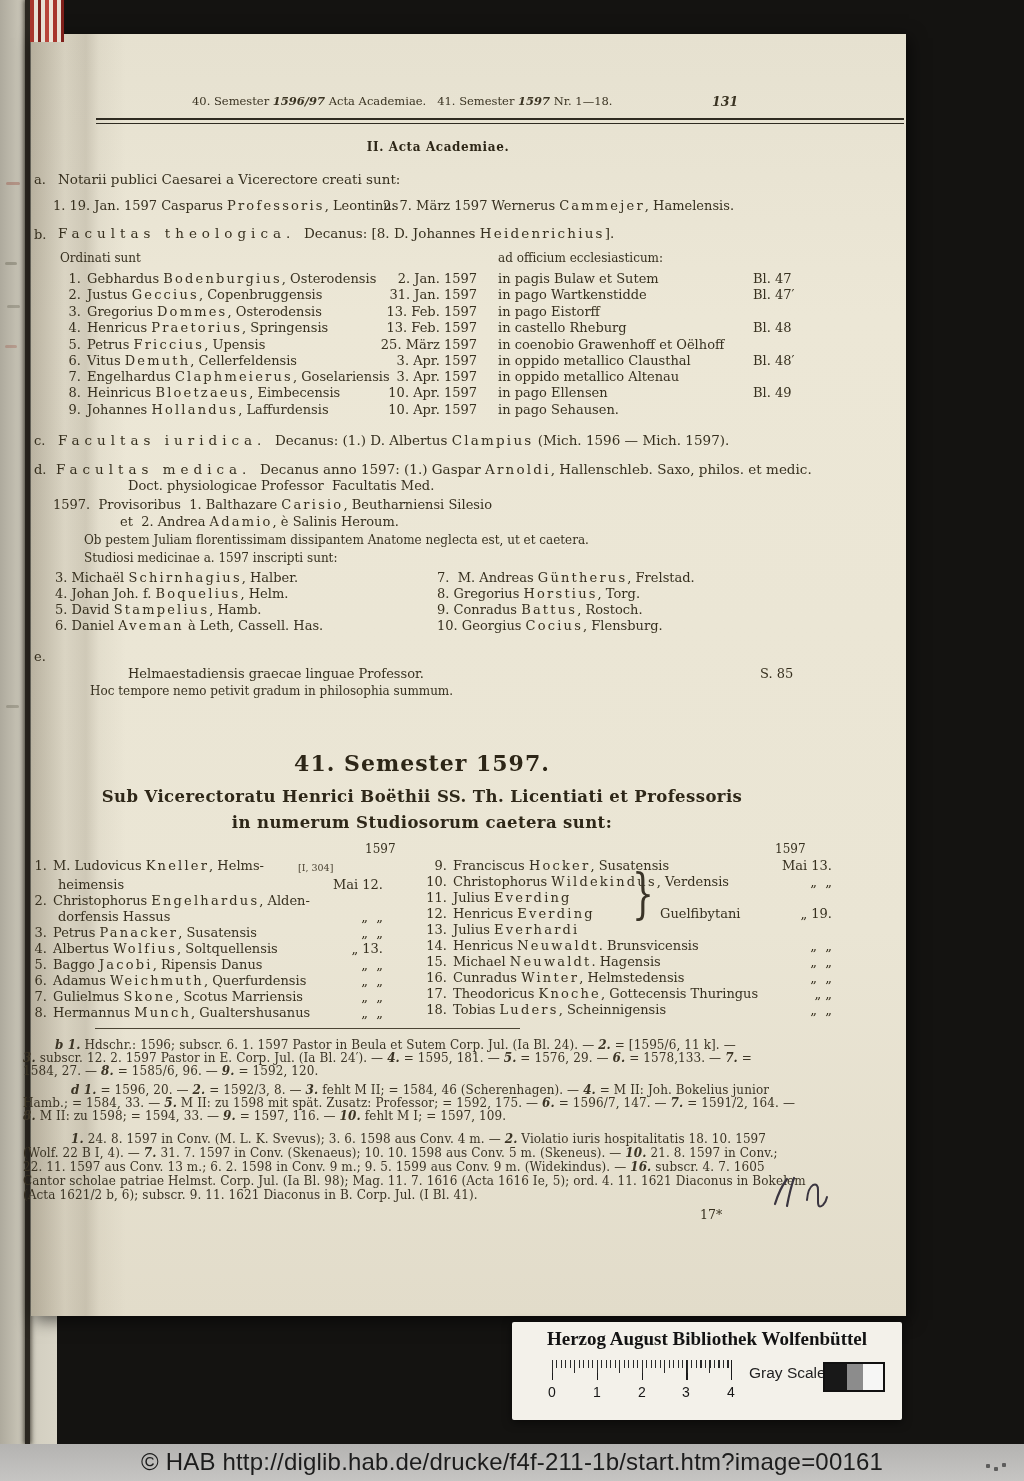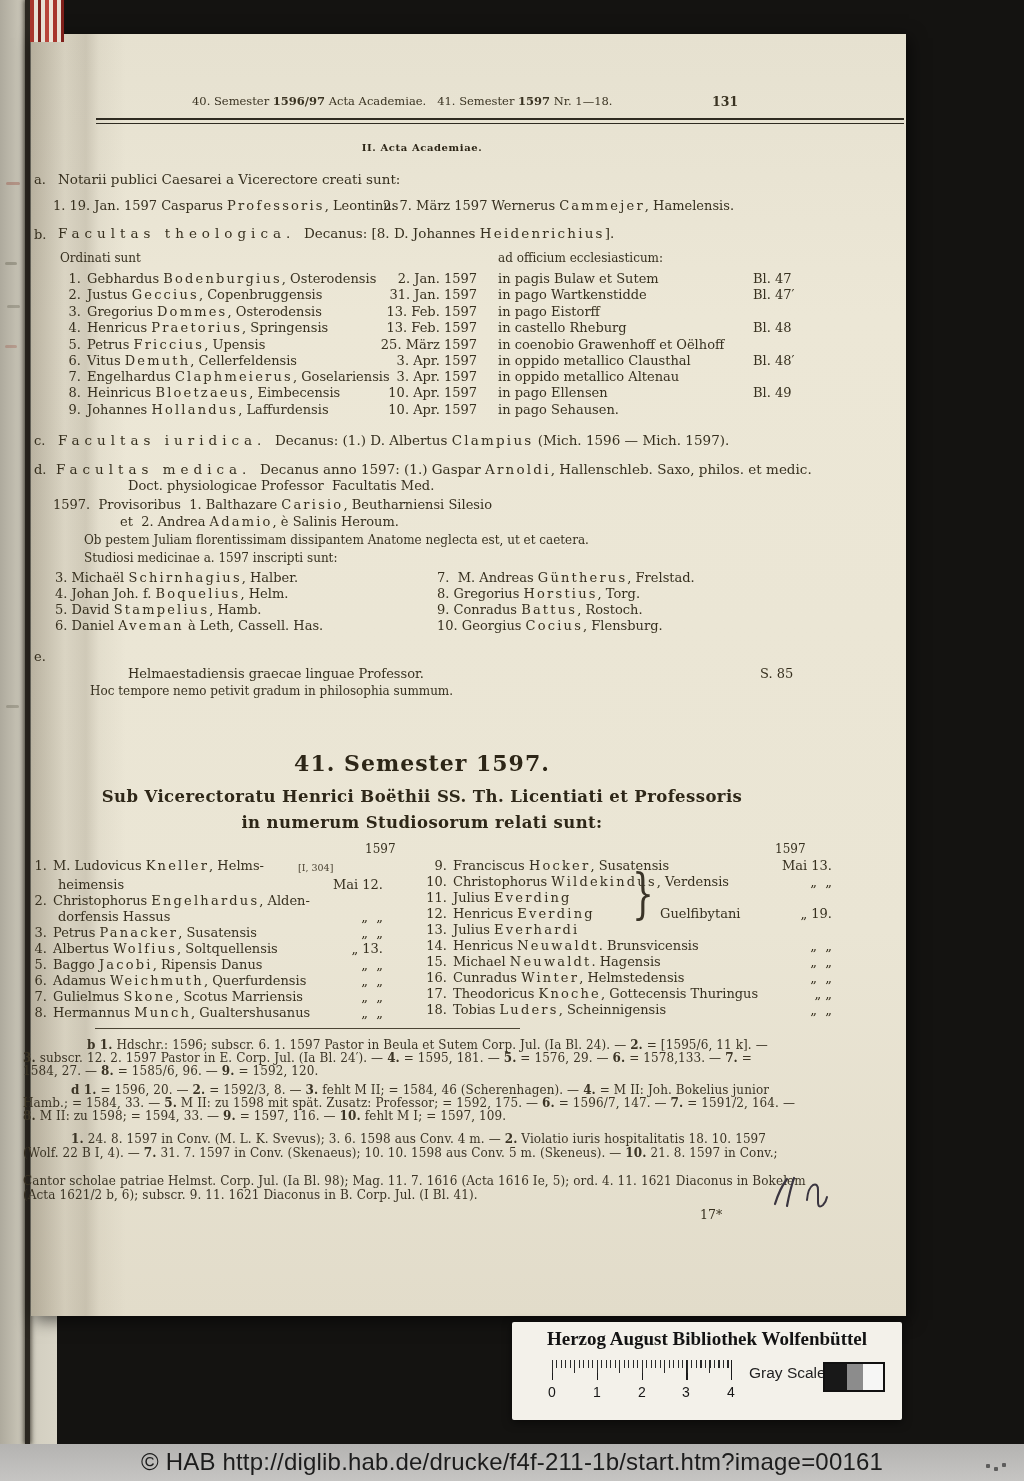--- a/index.html
+++ b/index.html
@@ -13,28 +13,28 @@
           box-shadow:0 0 5px 1px rgba(30,26,18,.8);}
   .bleed{position:absolute;border-radius:2px;}
   
   .page{position:absolute;left:31px;top:34px;width:875px;height:1282px;
         background:linear-gradient(180deg,#e6e1d0,#ece7d6 22%,#eae5d4 70%,#e2dcca);
         box-shadow:3px 4px 16px rgba(0,0,0,.6);}
   .page::before{content:"";position:absolute;left:0;top:0;bottom:0;width:95px;pointer-events:none;
         background:linear-gradient(90deg,rgba(70,58,38,.30),rgba(70,58,38,.10) 34px,
                    rgba(70,58,38,.17) 55px,rgba(70,58,38,.05) 68px,rgba(70,58,38,0) 95px);}
   .ln{position:absolute;white-space:nowrap;font-size:13px;color:#37301f;line-height:15px;}
-  .fb{font-weight:bold;}
+  .fb{font-weight:bold;font-style:italic;}
   .gsp{letter-spacing:2.2px;}
   .gsp2{letter-spacing:5px;}
   .sm{font-size:12px;}
   .hd{font-size:11.5px;color:#3a3322;}
   .fn{font-size:12px;color:#3b3425;letter-spacing:.1px;}
   .ctr{left:0;width:782px;text-align:center;}
-  .t1{font-size:10px;font-weight:bold;letter-spacing:.6px;color:#2d2617;}
+  .t1{font-size:12px;font-weight:bold;letter-spacing:.6px;color:#2d2617;margin-left:16px;}
   .t2{font-size:22px;font-weight:bold;letter-spacing:1px;color:#2d2617;}
   .t3{font-size:16.5px;font-weight:bold;letter-spacing:.4px;color:#2e2718;}
   .cell{position:absolute;top:0;}
   .c-num{left:34px;width:16px;text-align:right;}
   .c-name{left:56px;}
   .c-date{left:330px;width:116px;text-align:right;}
   .c-place{left:467px;}
   .c-bl{left:722px;}
   .num{display:inline-block;width:16px;text-align:right;margin-right:6px;}
   .num2{display:inline-block;width:24px;text-align:right;margin-right:6px;}
@@ -186,21 +186,21 @@
     <div class="ln" style="left:406px;top:552px"><span>8. Gregorius </span><span class="gsp">Horstius</span><span>, Torg.</span></div>
     <div class="ln" style="left:406px;top:568px"><span>9. Conradus </span><span class="gsp">Battus</span><span>, Rostoch.</span></div>
     <div class="ln" style="left:406px;top:584px"><span>10. Georgius </span><span class="gsp">Cocius</span><span>, Flensburg.</span></div>
 
     <div class="ln" style="left:97px;top:632px">Helmaestadiensis graecae linguae Professor.</div>
     <div class="ln" style="left:729px;top:632px">S. 85</div>
     <div class="ln sm" style="left:59px;top:650px">Hoc tempore nemo petivit gradum in philosophia summum.</div>
 
     <div class="ln ctr t2" style="top:722px">41. Semester 1597.</div>
     <div class="ln ctr t3" style="top:755px">Sub Vicerectoratu Henrici Boëthii SS. Th. Licentiati et Professoris</div>
-    <div class="ln ctr t3" style="top:781px">in numerum Studiosorum relati sunt:</div>
+    <div class="ln ctr t3" style="top:781px">in numerum Studiosorum caetera sunt:</div>
     <div class="ln sm" style="left:334px;top:808px">1597</div>
     <div class="ln sm" style="left:744px;top:808px">1597</div>
 
     <div class="ln" style="left:0;top:824px">
       <span class="num">1.</span><span ments=""><span>M. Ludovicus </span><span class="gsp">Kneller</span><span>, Helms-</span></span>
     </div>
     <div class="ln" style="left:267px;top:826px;font-size:9.5px;color:#4a4232">[I, 304]</div>
     <div class="ln" style="left:27px;top:843px">heimensis</div>
     <div class="ln dtbox" style="left:280px;top:843px">Mai 12.</div>
 
@@ -283,30 +283,31 @@
     </div>
     <div class="ln dtbox" style="left:729px;top:952px">„&nbsp;„</div>
 
     <div class="ln" style="left:392px;top:968px">
       <span class="num2">18.</span><span><span>Tobias </span><span class="gsp">Luders</span><span>, Scheinnigensis</span></span>
     </div>
     <div class="ln dtbox" style="left:729px;top:968px">„&nbsp;&nbsp;„</div>
 
     <div class="rule2" style="left:64px;top:994px;width:425px;height:1px;background:#4a4434"></div>
 
-    <div class="ln fn" style="left:56px;top:1004px"><span class="fb">b 1.</span><span> Hdschr.: 1596; subscr. 6. 1. 1597 Pastor in Beula et Sutem Corp. Jul. (Ia Bl. 24). — </span><span class="fb">2.</span><span> = [1595/6, 11 k]. —</span></div>
+    <div class="ln fn" style="left:24px;top:1004px"><span class="fb">b 1.</span><span> Hdschr.: 1596; subscr. 6. 1. 1597 Pastor in Beula et Sutem Corp. Jul. (Ia Bl. 24). — </span><span class="fb">2.</span><span> = [1595/6, 11 k]. —</span></div>
     <div class="ln fn" style="left:-8px;top:1017px"><span class="fb">3.</span><span> subscr. 12. 2. 1597 Pastor in E. Corp. Jul. (Ia Bl. 24′). — </span><span class="fb">4.</span><span> = 1595, 181. — </span><span class="fb">5.</span><span> = 1576, 29. — </span><span class="fb">6.</span><span> = 1578,133. — </span><span class="fb">7.</span><span> =</span></div>
     <div class="ln fn" style="left:-8px;top:1030px"><span>1584, 27. — </span><span class="fb">8.</span><span> = 1585/6, 96. — </span><span class="fb">9.</span><span> = 1592, 120.</span></div>
 
     <div class="ln fn" style="left:40px;top:1049px"><span class="fb">d 1.</span><span> = 1596, 20. — </span><span class="fb">2.</span><span> = 1592/3, 8. — </span><span class="fb">3.</span><span> fehlt M II; = 1584, 46 (Scherenhagen). — </span><span class="fb">4.</span><span> = M II: Joh. Bokelius junior</span></div>
     <div class="ln fn" style="left:-8px;top:1062px"><span>Hamb.; = 1584, 33. — </span><span class="fb">5.</span><span> M II: zu 1598 mit spät. Zusatz: Professor; = 1592, 175. — </span><span class="fb">6.</span><span> = 1596/7, 147. — </span><span class="fb">7.</span><span> = 1591/2, 164. —</span></div>
     <div class="ln fn" style="left:-8px;top:1075px"><span class="fb">8.</span><span> M II: zu 1598; = 1594, 33. — </span><span class="fb">9.</span><span> = 1597, 116. — </span><span class="fb">10.</span><span> fehlt M I; = 1597, 109.</span></div>
 
     <div class="ln fn" style="left:40px;top:1098px"><span class="fb">1.</span><span> 24. 8. 1597 in Conv. (M. L. K. Svevus); 3. 6. 1598 aus Conv. 4 m. — </span><span class="fb">2.</span><span> Violatio iuris hospitalitatis 18. 10. 1597</span></div>
     <div class="ln fn" style="left:-8px;top:1112px"><span>(Wolf. 22 B I, 4). — </span><span class="fb">7.</span><span> 31. 7. 1597 in Conv. (Skenaeus); 10. 10. 1598 aus Conv. 5 m. (Skeneus). — </span><span class="fb">10.</span><span> 21. 8. 1597 in Conv.;</span></div>
+    <div class="ln fn" style="left:-8px;top:1126px"><span>22. 11. 1597 aus Conv. 13 m.; 6. 2. 1598 in Conv. 9 m.; 9. 5. 1599 aus Conv. 9 m. (Widekindus). — </span><span class="fb">16.</span><span> subscr. 4. 7. 1605</span></div>
     <div class="ln fn" style="left:-8px;top:1140px"><span>Cantor scholae patriae Helmst. Corp. Jul. (Ia Bl. 98); Mag. 11. 7. 1616 (Acta 1616 Ie, 5); ord. 4. 11. 1621 Diaconus in Bokelem</span></div>
     <div class="ln fn" style="left:-8px;top:1154px"><span>(Acta 1621/2 b, 6); subscr. 9. 11. 1621 Diaconus in B. Corp. Jul. (I Bl. 41).</span></div>
 
     <svg class="abs" style="left:736px;top:1136px" width="76" height="46" viewBox="0 0 76 46">
       <path d="M8 34 Q13 18 20 9 M20 36 Q23 20 27 8" stroke="#3a3540" stroke-width="2.2" fill="none" stroke-linecap="round"></path>
       <path d="M40 30 q1 -12 6 -15 q5 -2 5 5 l0 12 q0 7 5 3 q3 -3 4 -8" stroke="#3a3540" stroke-width="2" fill="none" stroke-linecap="round"></path>
     </svg>
 
     <div class="ln" style="left:669px;top:1173px;font-size:12.5px">17*</div>
   </div>

